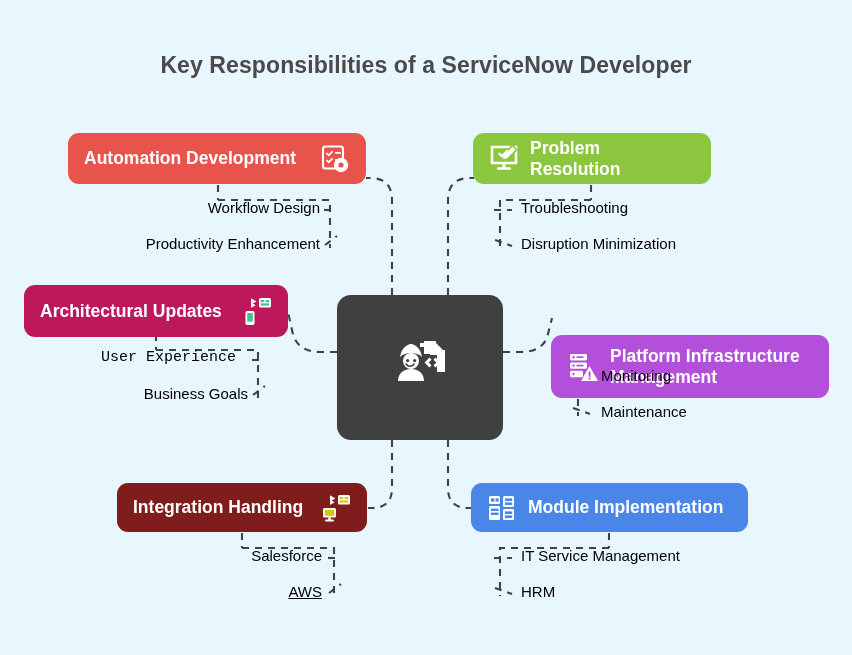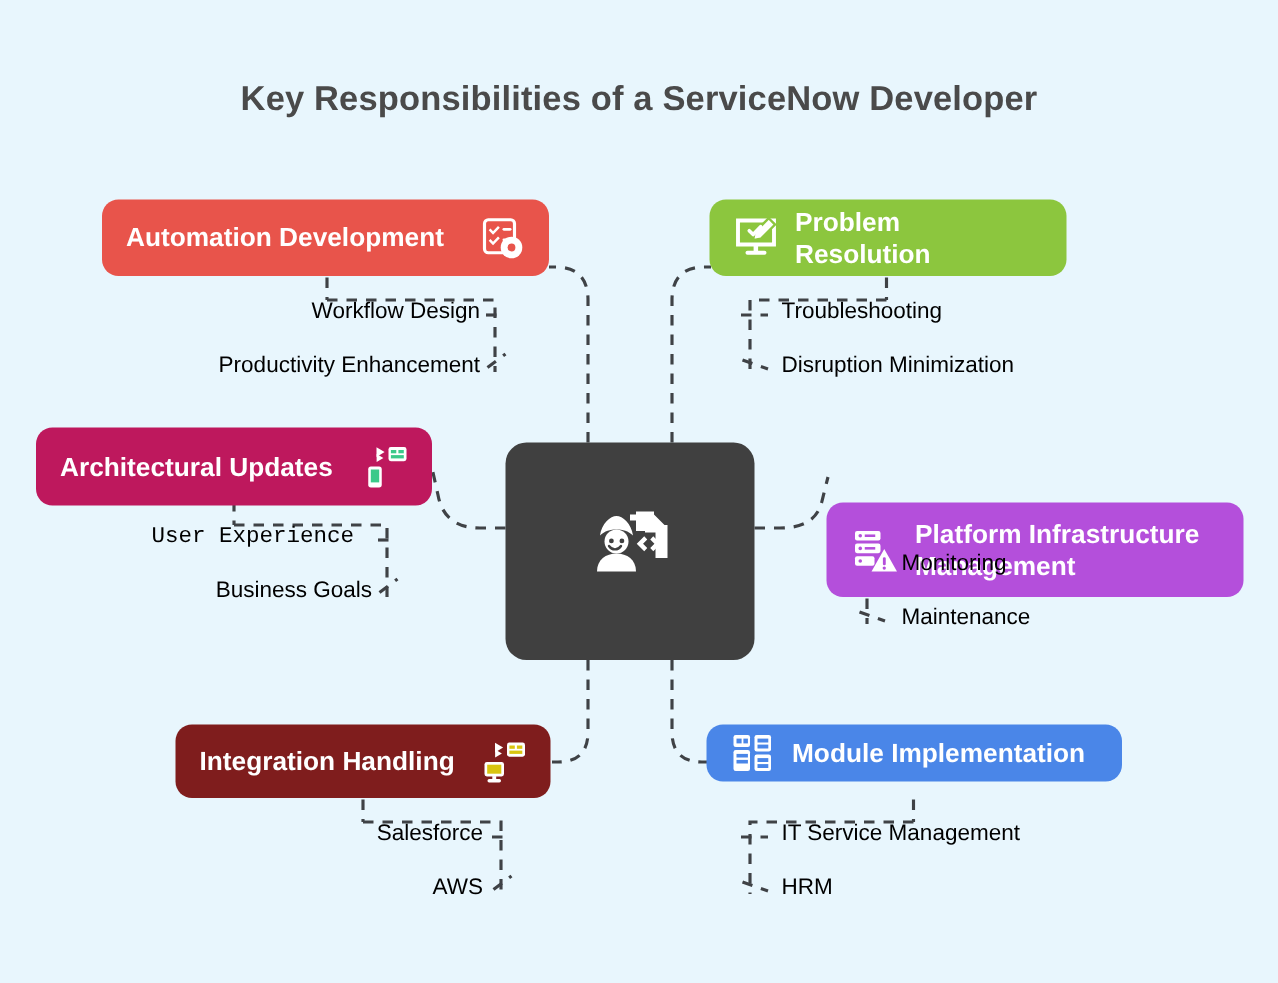--- a/index.html
+++ b/index.html
@@ -277,25 +277,25 @@
           <rect x="4" y="26.4" width="9" height="2.2" rx="1.1"></rect>
           <path d="M9 2.2 l5.4 3.2 -5.4 3.2z"></path>
           <path d="M13.6 9.3 l-4.5 2.7 0-5.4z"></path>
         </g>
       </svg>
     </span>
   </div>
   <div class="leaf right-al" style="left:100px; top:547px; width:222px;">
     <span>Salesforce</span>
   </div>
-  <div class="leaf right-al" style="left:100px; top:583px; width:222px;">
+  <div class="leaf right-al" style="left:100px; top:583px; width:222px;text-decoration:underline;">
     <span>AWS</span>
   </div>
 
-  <div class="node icon-left" style="left:471px; top:483px; width:277px; height:38px; background:#4A86E8;">
+  <div class="node icon-left" style="left:471px; top:483px; width:277px; height:49px; background:#4A86E8;">
     <span class="ico">
       <svg width="30" height="30" viewBox="0 0 30 30">
         <g fill="#ffffff">
           <rect x="2" y="3" width="11" height="8" rx="1.5"></rect>
           <rect x="2" y="13" width="11" height="14" rx="1.5"></rect>
           <rect x="16" y="3" width="11" height="11" rx="1.5"></rect>
           <rect x="16" y="16" width="11" height="11" rx="1.5"></rect>
           <rect x="4" y="5.4" width="3.4" height="3.2" fill="#4A86E8"></rect>
           <rect x="8.6" y="5.4" width="3" height="3.2" fill="#4A86E8"></rect>
           <rect x="4" y="15.6" width="7.6" height="2.4" fill="#4A86E8"></rect>

